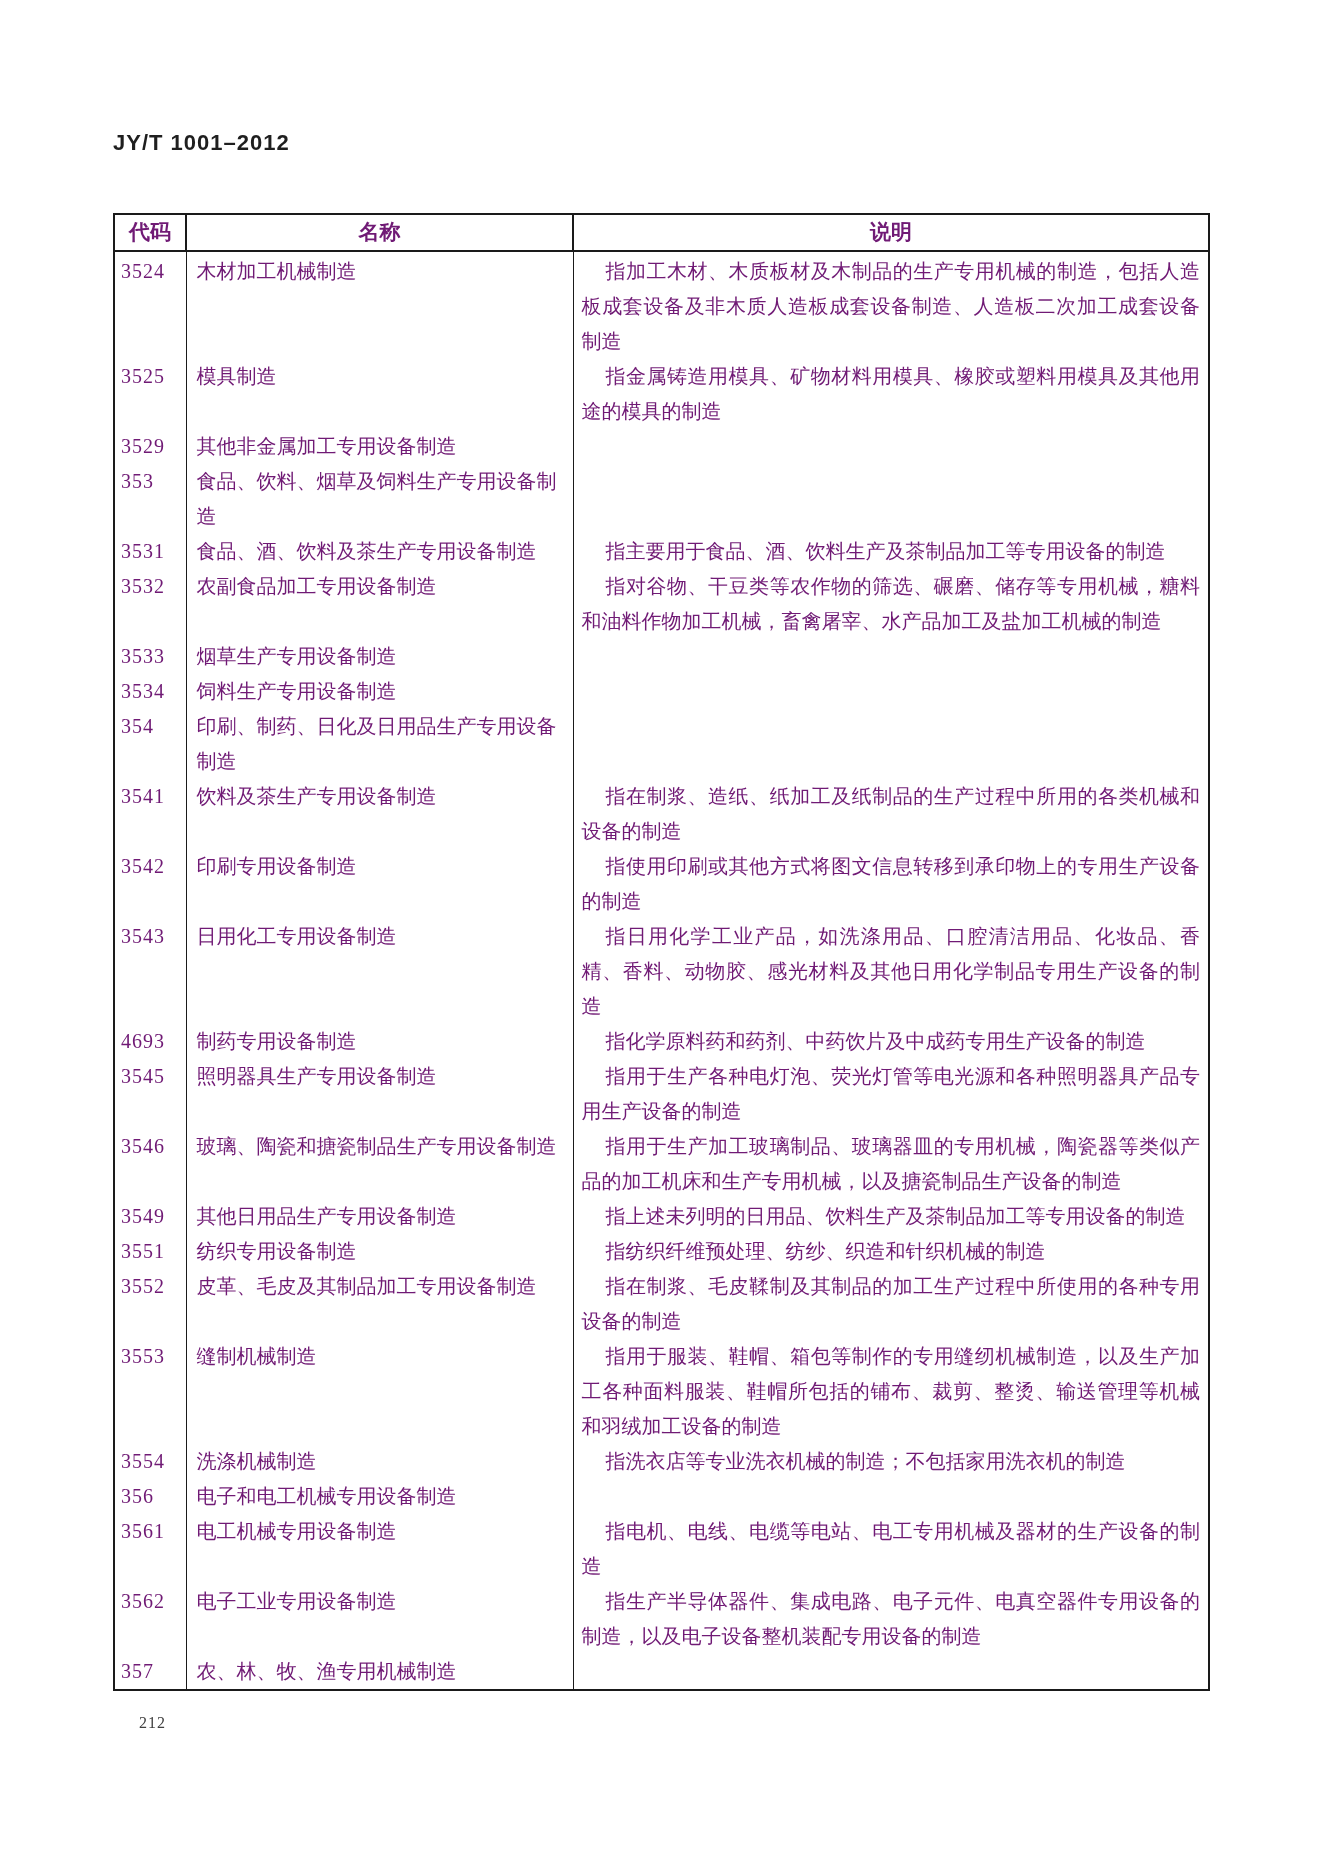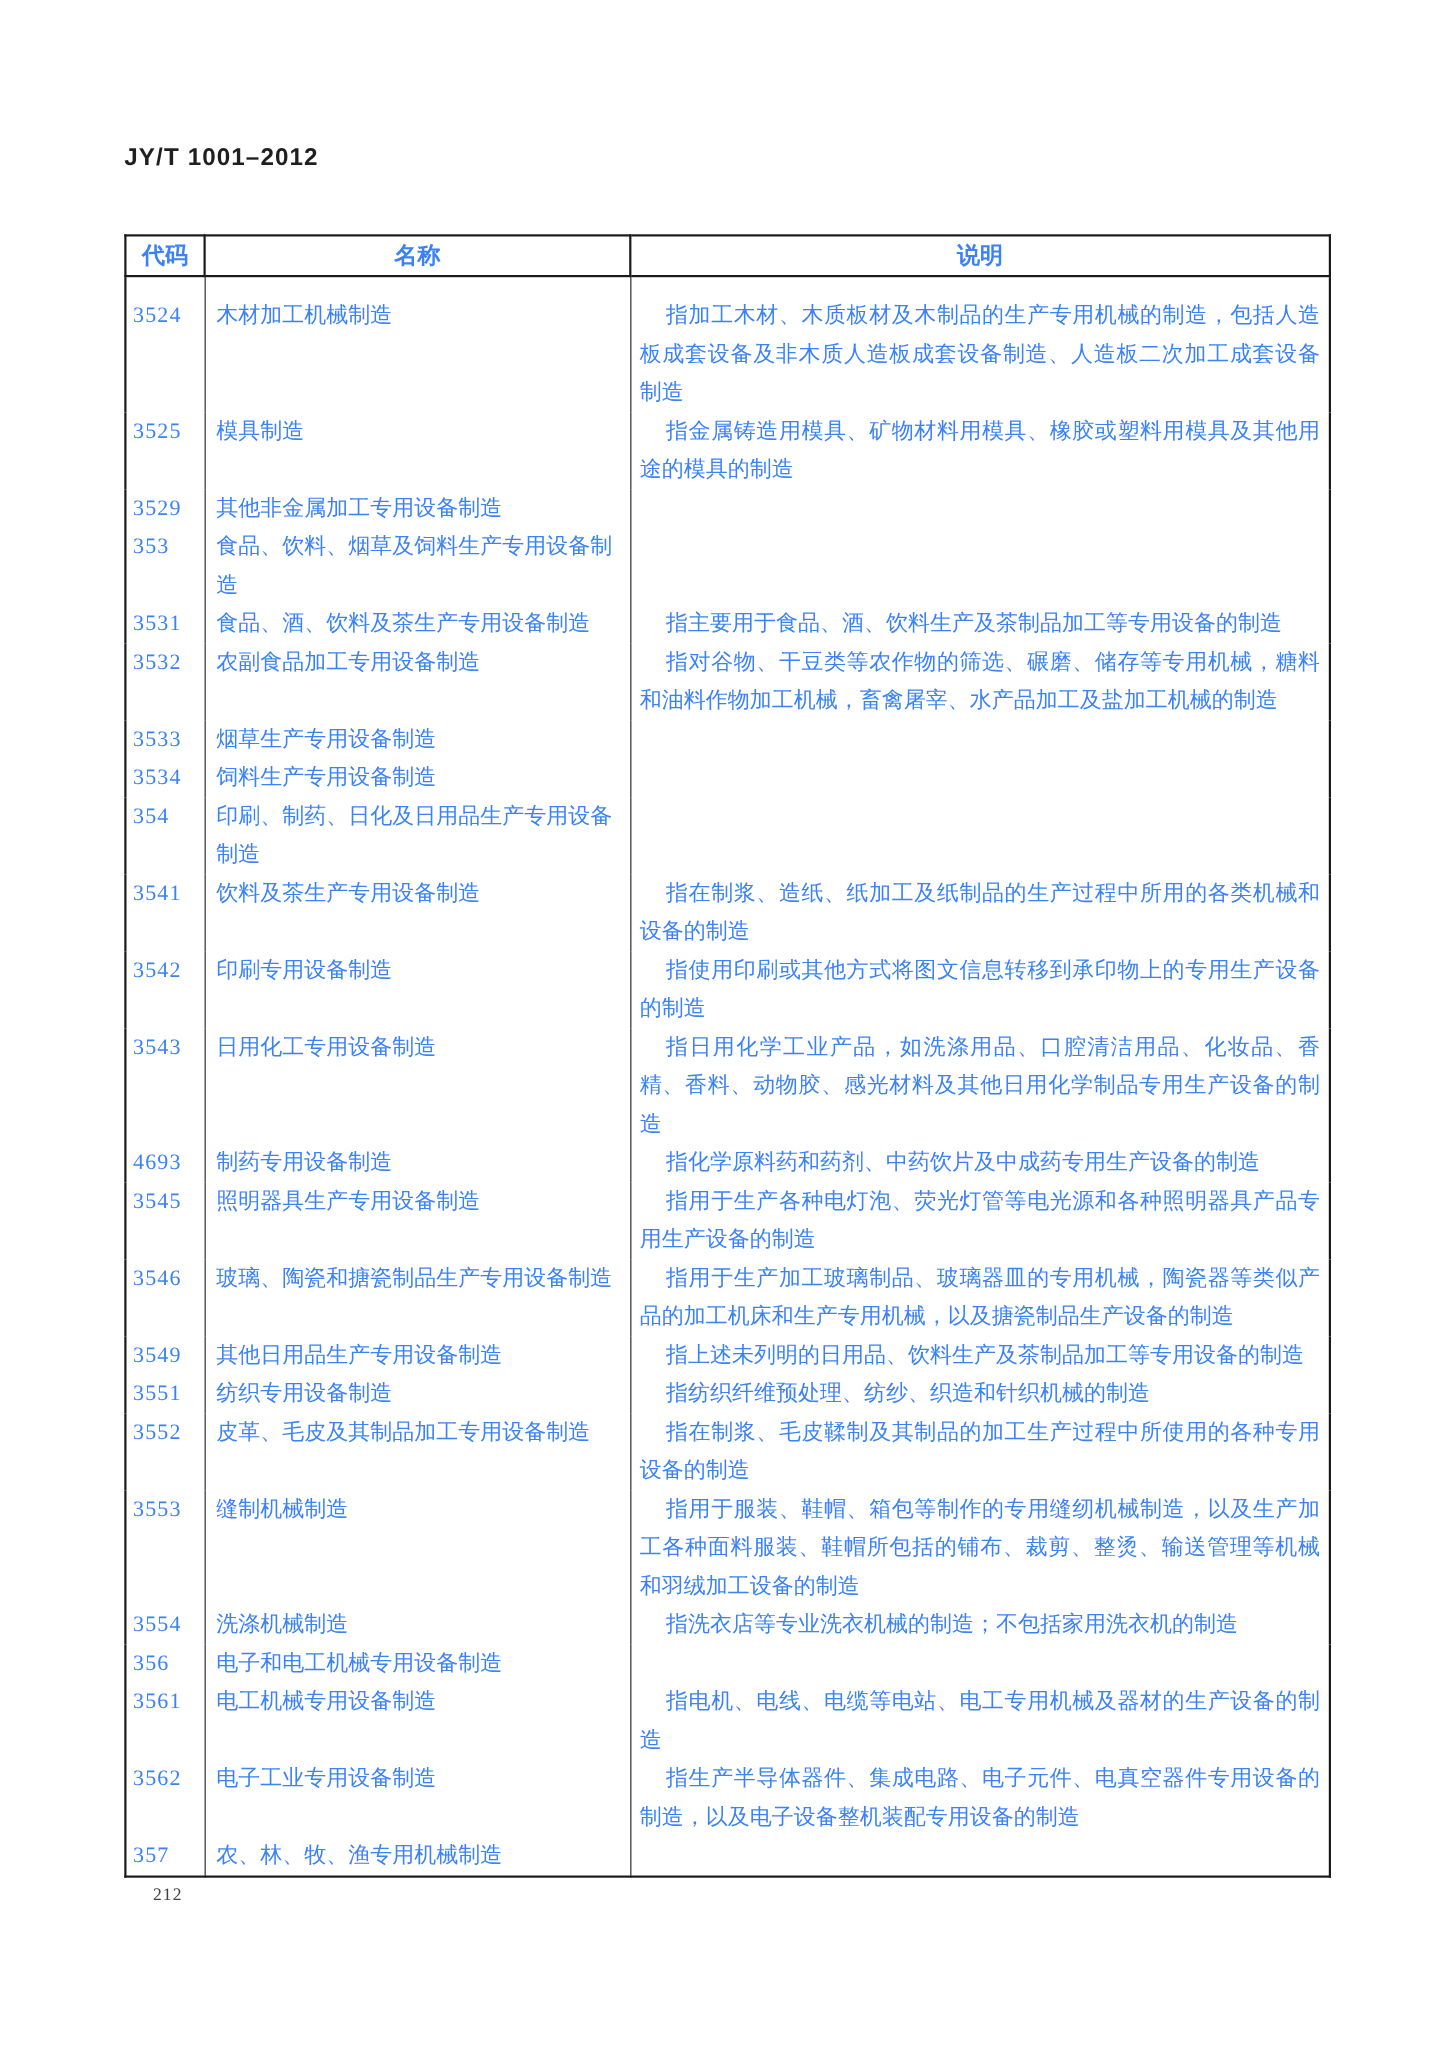--- a/index.html
+++ b/index.html
@@ -30,21 +30,21 @@
   }
   table.class-table {
     position: absolute;
     left: 113px;
     top: 213px;
     width: 1095px;
     border-collapse: collapse;
     table-layout: fixed;
     font-size: 20px;
     line-height: 35px;
-    color: #3b82f6;
+    color: #701a75;
   }
   table.class-table, table.class-table th {
     border: 2px solid #1a1a1a;
   }
   table.class-table th {
     border-bottom: 2px solid #1a1a1a;
   }
   table.class-table td {
     border-left: 1px solid #1a1a1a;
     border-right: 1px solid #1a1a1a;
@@ -73,21 +73,21 @@
   td.cell-name {
     padding-left: 10px;
   }
   td.cell-desc p {
     margin: 0;
     padding: 0 8px;
     text-indent: 24px;
     text-align: justify;
     text-justify: inter-ideograph;
   }
-  tbody tr:first-child td { padding-top: 18px; }
+  tbody tr:first-child td { padding-top: 2px; }
   .page-number {
     position: absolute;
     left: 139px;
     top: 1714px;
     font-size: 16px;
     color: #404040;
     letter-spacing: 1px;
   }
 </style>
 </head>

